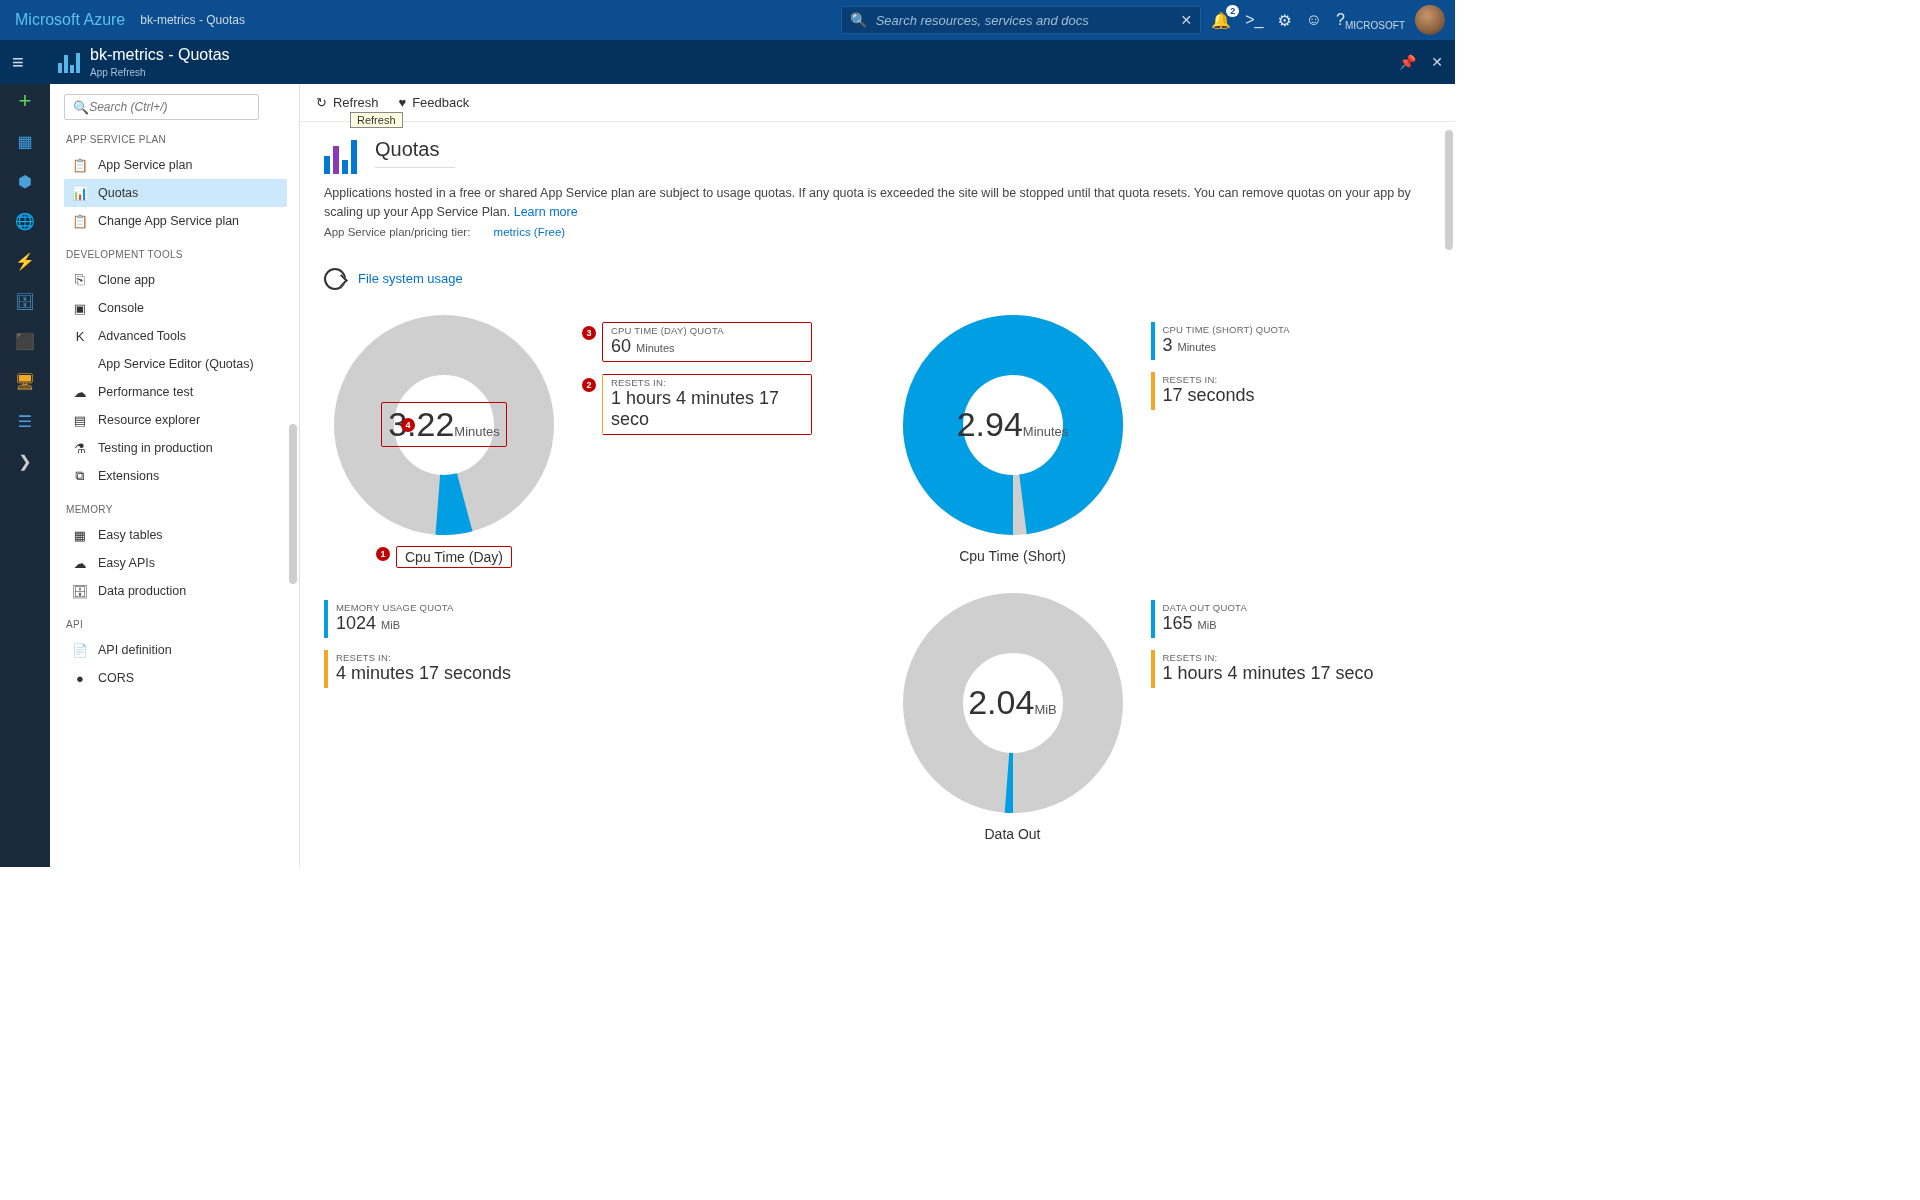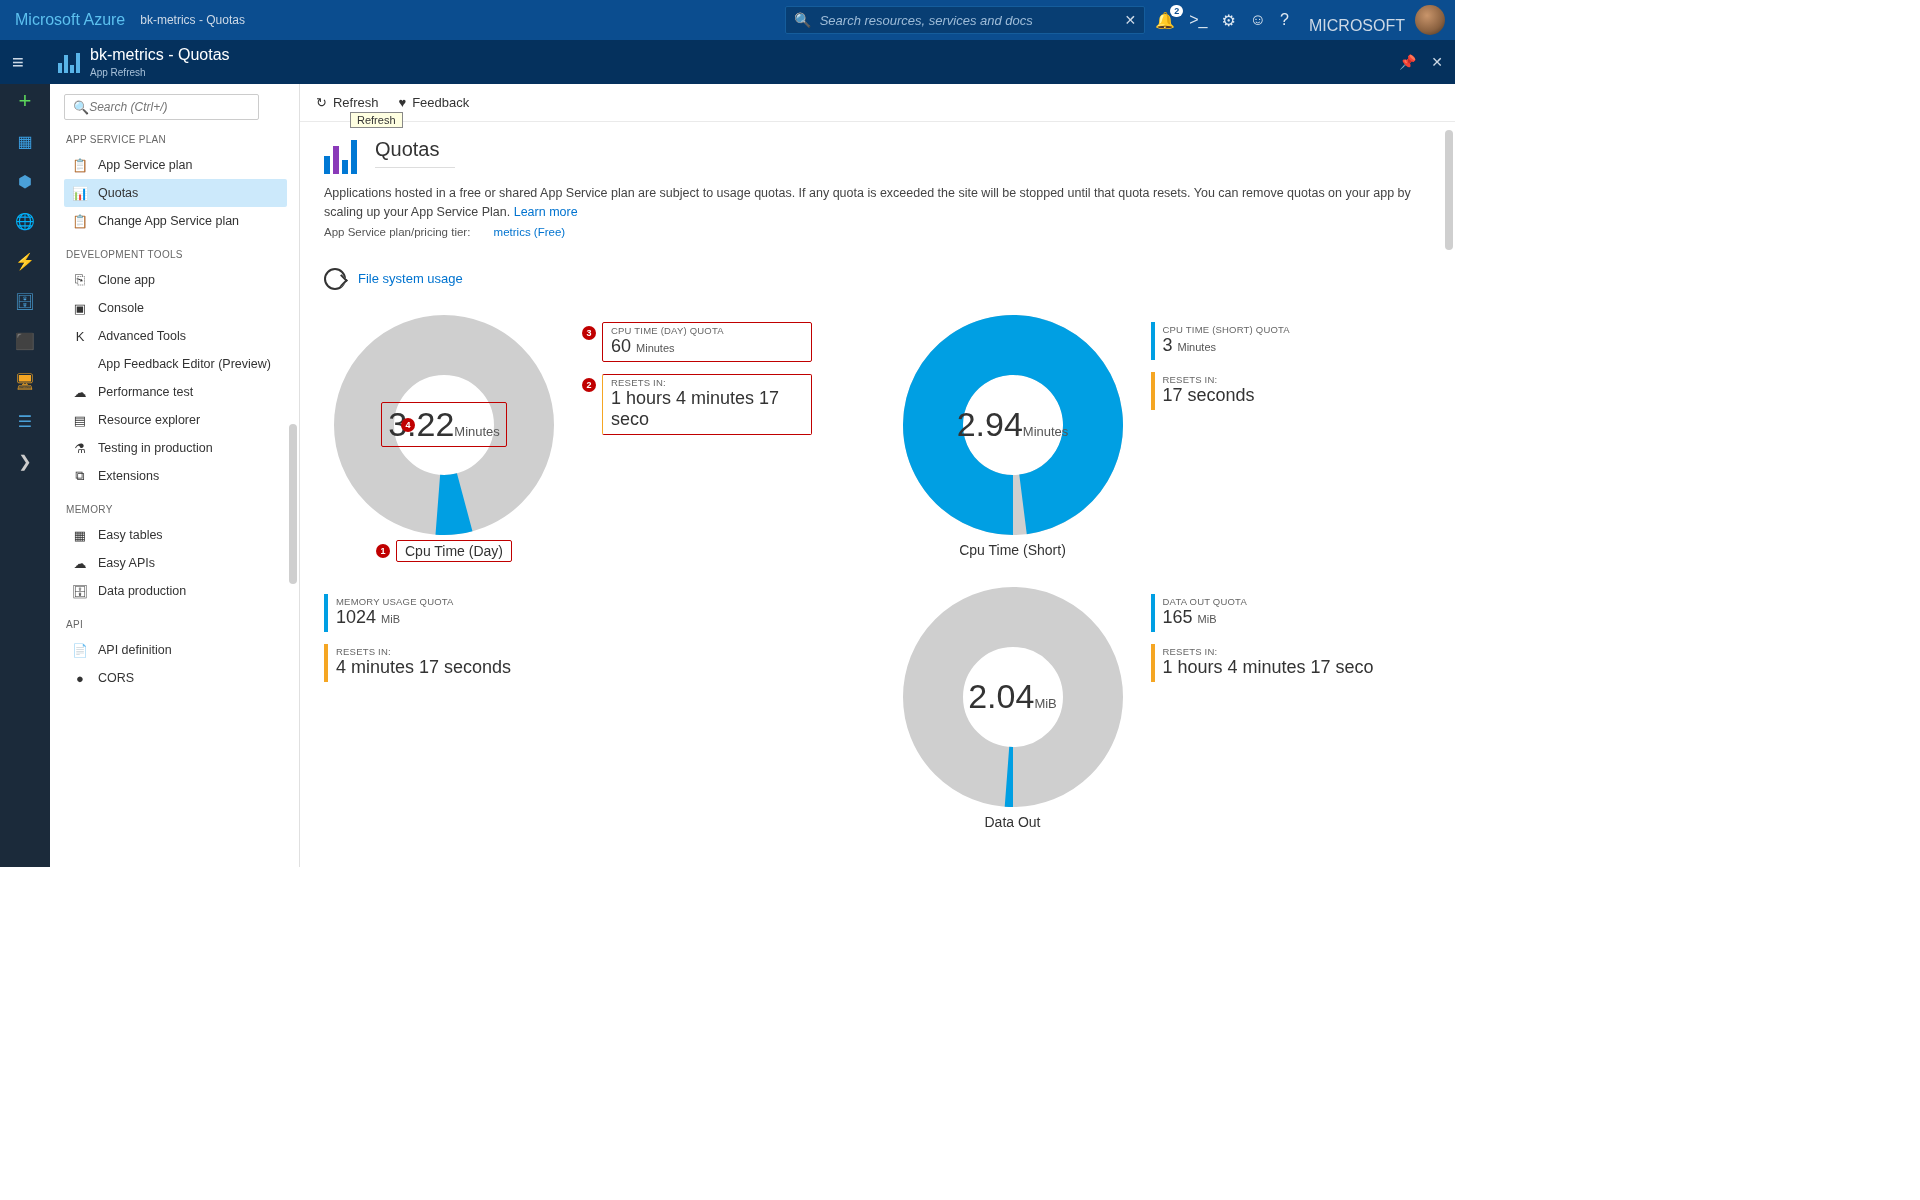--- a/index.html
+++ b/index.html
@@ -10,21 +10,21 @@
   .brand { font-size: 16px; color: #5cc0ef; font-weight: 400; }
   .breadcrumb-top { margin-left: 15px; font-size: 12px; color: #cdd9e6; }
   .search-box { margin-left: auto; margin-right: 10px; width: 360px; height: 28px; background: #083e73; border: 1px solid #155d9c; border-radius: 2px; display: flex; align-items: center; padding: 0 8px; }
   .search-box .si { color: #9ebcd8; font-size: 14px; }
   .search-input { flex: 1; background: transparent; border: none; color: #fff; padding: 0 8px; font-style: italic; outline: none; font-size: 13px; }
   .search-input::placeholder { color: #9ebcd8; }
   .search-clear { color: #cdd9e6; font-size: 14px; }
   .top-icons { display: flex; align-items: center; gap: 14px; }
   .top-icon { color: #e0e9f2; font-size: 16px; position: relative; }
   .badge { position: absolute; top: -6px; right: -8px; background: #fff; color: #0b4d8f; font-size: 9px; border-radius: 8px; padding: 0 4px; font-weight: bold; line-height: 12px; }
-  .tenant { margin-left: 20px; font-size: 16px; color: #cdd9e6; line-height: 11px; }
+  .tenant { font-size: 10px; color: #cdd9e6; line-height: 11px; }
   .avatar { width: 30px; height: 30px; border-radius: 50%; background: radial-gradient(circle at 40% 35%, #c9956b 0%, #8a6140 60%, #3c2e20 100%); margin-left: 10px; }
   
   
   .blade-header { background: #05315d; height: 44px; display: flex; align-items: center; padding: 0 12px; color: #fff; }
   .hamburger { width: 28px; font-size: 20px; color: #cdd9e6; }
   .blade-icon { margin-left: 18px; }
   .blade-title { margin-left: 10px; }
   .blade-title h2 { font-size: 16px; font-weight: 400; color: #fff; }
   .blade-title span { font-size: 10px; color: #a7c0d8; }
   .blade-actions { margin-left: auto; display: flex; gap: 14px; color: #cdd9e6; font-size: 14px; }
@@ -62,21 +62,21 @@
   .fs-usage a { color: #0073cf; font-size: 13px; }
   
   .quota-grid { display: grid; grid-template-columns: 1fr 1fr; gap: 20px 30px; }
   .quota-cell { display: flex; align-items: flex-start; gap: 18px; }
   .donut-wrap { width: 240px; display: flex; flex-direction: column; align-items: center; }
   .donut { width: 230px; height: 230px; position: relative; }
   .donut svg { width: 100%; height: 100%; }
   .donut-center { position: absolute; top: 0; left: 0; width: 100%; height: 100%; display: flex; align-items: center; justify-content: center; }
   .donut-val { font-size: 34px; color: #333; font-weight: 400; }
   .donut-unit { font-size: 13px; color: #555; }
-  .donut-label { font-size: 14px; color: #333; text-align: center; }
+  .donut-label { margin-top: 6px; font-size: 14px; color: #333; text-align: center; }
   
   .info-col { display: flex; flex-direction: column; gap: 12px; padding-top: 12px; }
   .info-box { border-left: 4px solid #009fe3; padding: 2px 8px 4px; }
   .info-box.orange { border-left-color: #f5a623; }
   .info-title { font-size: 9.5px; color: #666; letter-spacing: 0.2px; }
   .info-val { font-size: 18px; color: #333; }
   .info-val .sm { font-size: 11px; color: #555; }
   
   .callout-num { width: 14px; height: 14px; background: #c00000; color: #fff; border-radius: 50%; font-size: 9px; display: inline-flex; align-items: center; justify-content: center; font-weight: bold; }
   .redbox { border: 1.2px solid #c00000; border-radius: 2px; }
@@ -175,21 +175,21 @@
         <div class="side-item">
           <span class="sicon">▣</span>
           <span>Console</span>
         </div>
         <div class="side-item">
           <span class="sicon">K</span>
           <span>Advanced Tools</span>
         </div>
         <div class="side-item">
           <span class="sicon"></span>
-          <span>App Feedback Editor (Preview)</span>
+          <span>App Service Editor (Quotas)</span>
         </div>
         <div class="side-item">
           <span class="sicon">☁</span>
           <span>Performance test</span>
         </div>
         <div class="side-item">
           <span class="sicon">▤</span>
           <span>Resource explorer</span>
         </div>
         <div class="side-item">

